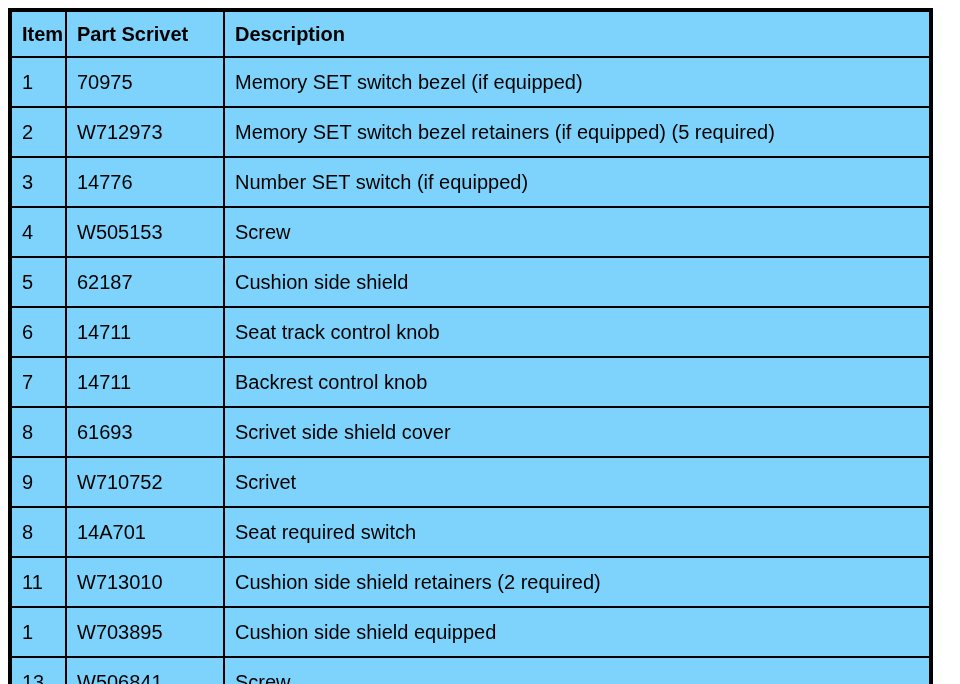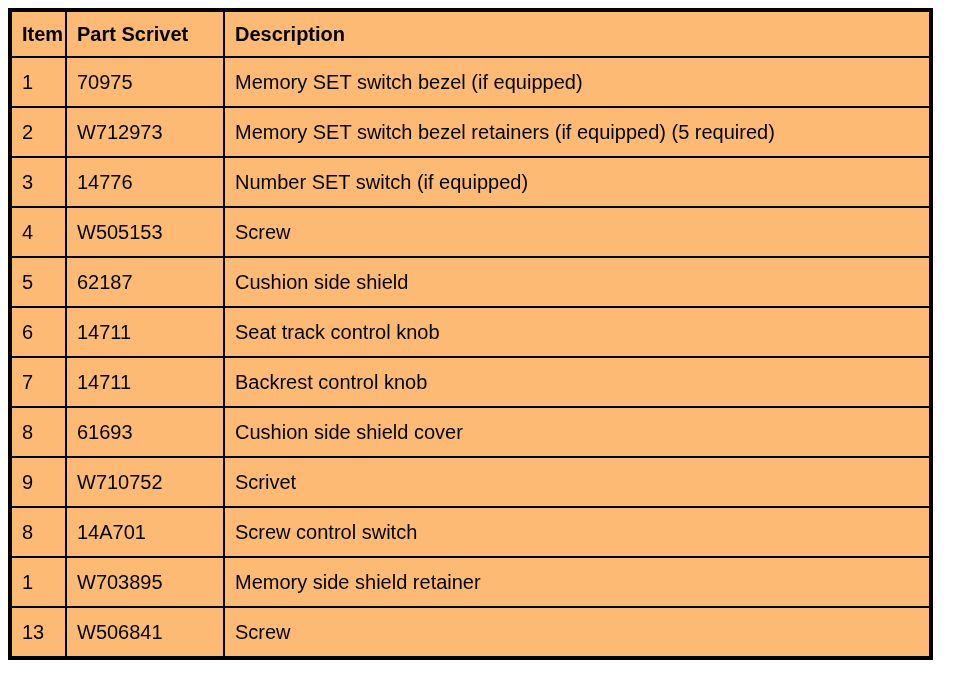--- a/index.html
+++ b/index.html
@@ -27,21 +27,21 @@
   table.parts th,
   table.parts td {
     border: 2px solid #000000;
     font-family: "Liberation Sans", "DejaVu Sans", sans-serif;
     font-size: 20px;
     color: #000000;
     padding: 2px 10px;
     vertical-align: middle;
     white-space: nowrap;
     overflow: hidden;
-    background: #fdba74;
+    background: #7dd3fc;
   }
   table.parts th {
     font-weight: bold;
     text-align: left;
     height: 40px;
   }
   table.parts th.desc-header {
     text-align: left;
   }
   table.parts td {
@@ -101,36 +101,41 @@
     <td>Seat track control knob</td>
   </tr>
         <tr>
     <td>7</td>
     <td>14711</td>
     <td>Backrest control knob</td>
   </tr>
         <tr>
     <td>8</td>
     <td>61693</td>
-    <td>Cushion side shield cover</td>
+    <td>Scrivet side shield cover</td>
   </tr>
         <tr>
     <td>9</td>
     <td>W710752</td>
     <td>Scrivet</td>
   </tr>
         <tr>
     <td>8</td>
     <td>14A701</td>
-    <td>Screw control switch</td>
+    <td>Seat required switch</td>
+  </tr>
+        <tr>
+    <td>11</td>
+    <td>W713010</td>
+    <td>Cushion side shield retainers (2 required)</td>
   </tr>
         <tr>
     <td>1</td>
     <td>W703895</td>
-    <td>Memory side shield retainer</td>
+    <td>Cushion side shield equipped</td>
   </tr>
         <tr>
     <td>13</td>
     <td>W506841</td>
     <td>Screw</td>
   </tr>
       </tbody>
   </table>
 </div>
 

